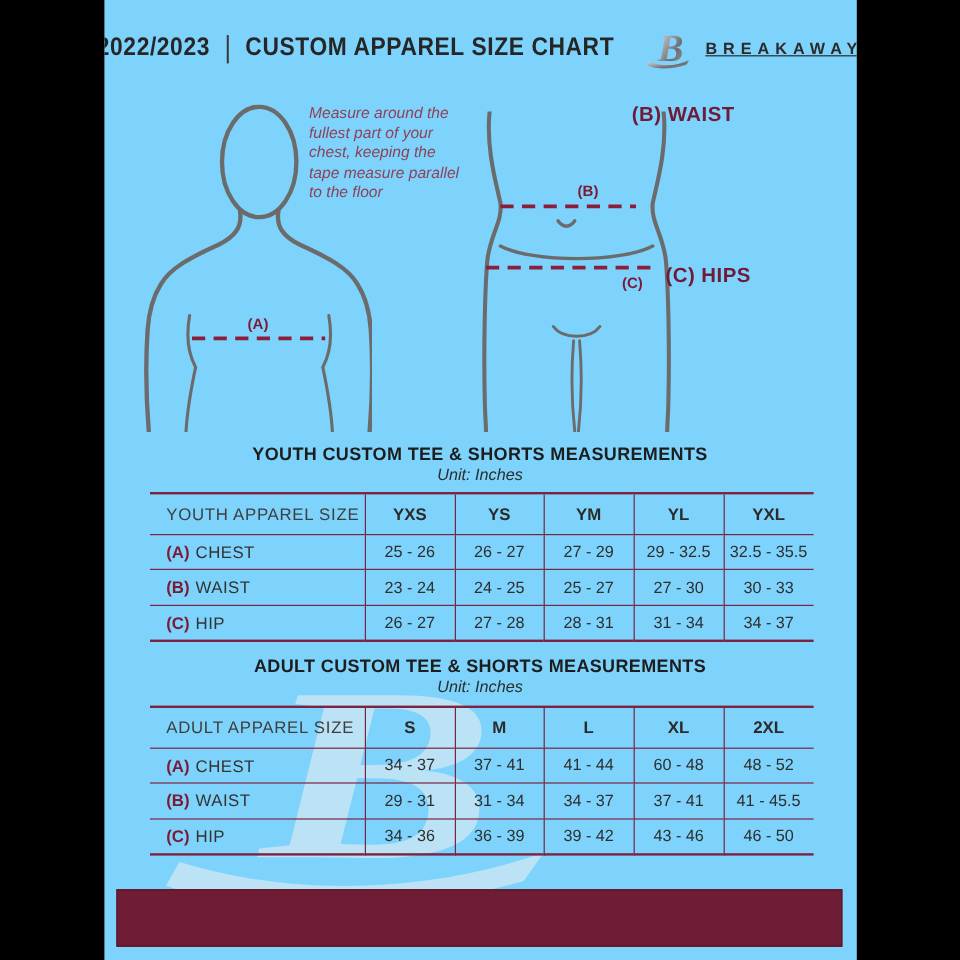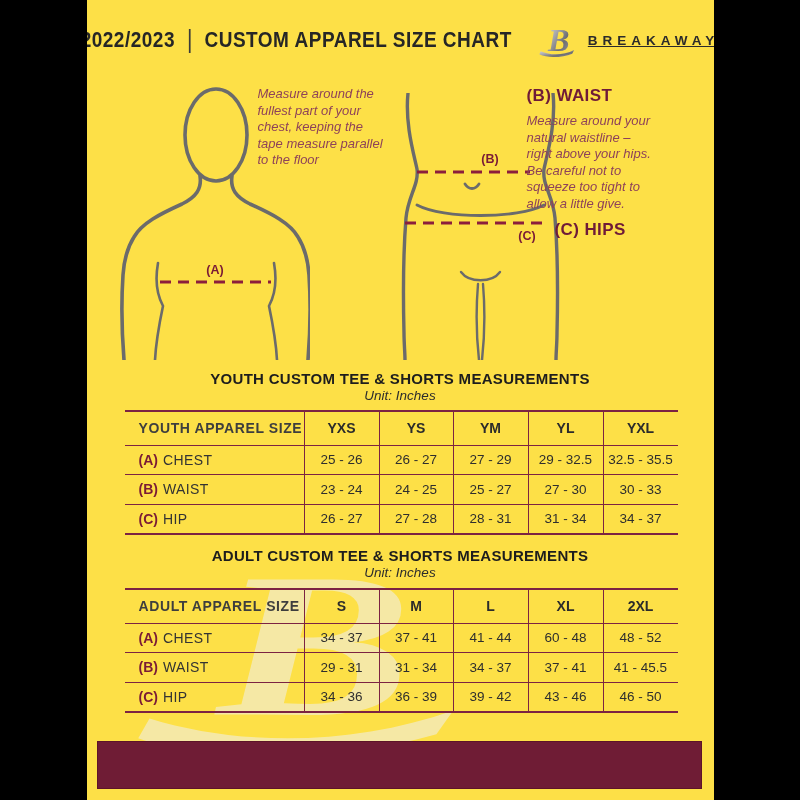--- a/index.html
+++ b/index.html
@@ -1,17 +1,17 @@
 <!DOCTYPE html>
 <html><head>
 <meta charset="utf-8">
 <style>
   html,body{margin:0;padding:0;background:#000;}
   body{width:800px;height:800px;overflow:hidden;font-family:"Liberation Sans",sans-serif;}
-  .page{position:relative;width:627px;height:800px;margin:0 auto;background:#fde047;overflow:hidden;}
+  .page{position:relative;width:627px;height:800px;margin:0 auto;background:#7dd3fc;overflow:hidden;}
 
   
   .hdr{position:absolute;top:0;left:0;right:0;height:80px;display:flex;align-items:center;justify-content:center;gap:26px;}
   .hdr-left{display:flex;align-items:center;gap:12px;color:#262626;}
   .hdr-year,.hdr-title{font-weight:bold;font-size:19px;letter-spacing:.5px;transform:scaleY(1.12);white-space:nowrap;}
   .hdr-div{font-size:21px;font-weight:300;color:#3a3a3a;transform:scaleY(1.2);}
   .brand{display:flex;align-items:center;gap:10px;}
   .brand-name{font-weight:bold;font-size:13.5px;letter-spacing:5px;color:#2b2b2b;text-decoration:underline;}
 
   
@@ -23,21 +23,21 @@
   
   .sec-title{position:absolute;left:0;right:0;text-align:center;font-weight:bold;font-size:15px;color:#1d1d1d;letter-spacing:.3px;}
   .sec-unit{position:absolute;left:0;right:0;text-align:center;font-style:italic;font-size:13.5px;color:#2c2c2c;}
   .tbl{position:absolute;left:38px;width:553px;display:grid;grid-template-columns:179px 75px 74px 75px 75px 75px;border-top:2.5px solid #7c2342;}
   .cell{border-bottom:1.5px solid #7c2342;display:flex;align-items:center;justify-content:center;font-size:13.5px;color:#2e2e2e;}
   .cell.v{border-left:1.5px solid #7c2342;}
   .cell.hrow{height:32.5px;font-weight:bold;font-size:14px;color:#2b2b2b;}
   .cell.drow{height:28.5px;}
   .cell.last{border-bottom:2px solid #7c2342;}
   .cell.lab{justify-content:flex-start;padding-left:14px;}
-  .cell.lab-h{font-weight:bold;font-size:14px;color:#3e3e3e;letter-spacing:.6px;}
+  .cell.lab-h{font-weight:normal;font-size:14px;color:#3e3e3e;letter-spacing:.6px;}
   .row-name{font-size:14px;color:#333;letter-spacing:.4px;}
   .pfx{font-weight:bold;color:#7a1b36;margin-right:5px;font-size:14px;}
 
   
   .watermark{position:absolute;left:40px;top:532px;width:360px;height:230px;opacity:.55;pointer-events:none;}
   .footer-bar{position:absolute;left:10px;top:741px;width:605px;height:48px;background:#6f1c35;border:1px solid #5d1429;box-sizing:border-box;}
 </style>
 </head>
 <body>
 
@@ -96,26 +96,20 @@
 
   <div class="guide" style="left:171px;top:86px;width:142px;">
     <div class="guide-body">Measure around the
 fullest part of your
 chest, keeping the
 tape measure parallel
 to the floor</div>
   </div>
   <div class="guide" style="left:440px;top:86px;width:152px;">
     <div class="guide-h">(B) WAIST</div>
-    <div class="guide-body">Measure around your
-natural waistline –
-right above your hips.
-Be careful not to
-squeeze too tight to
-allow a little give.</div>
   </div>
   <div class="guide" style="left:468px;top:220px;width:158px;">
     <div class="guide-h">(C) HIPS</div>
   </div>
 
   <svg class="watermark" viewBox="0 0 64 58" preserveAspectRatio="none">
     <text x="16" y="46" font-family="Liberation Serif, serif" font-style="italic" font-weight="bold" font-size="52" fill="#f0f0f2">B</text>
     <path d="M4,47 C20,54 40,54 58,45 L55,51 C38,58 14,58 2,52 Z" fill="#f0f0f2"></path>
   </svg>
 

